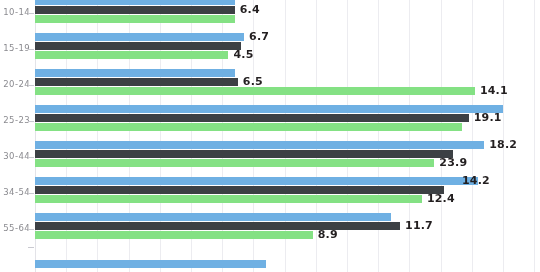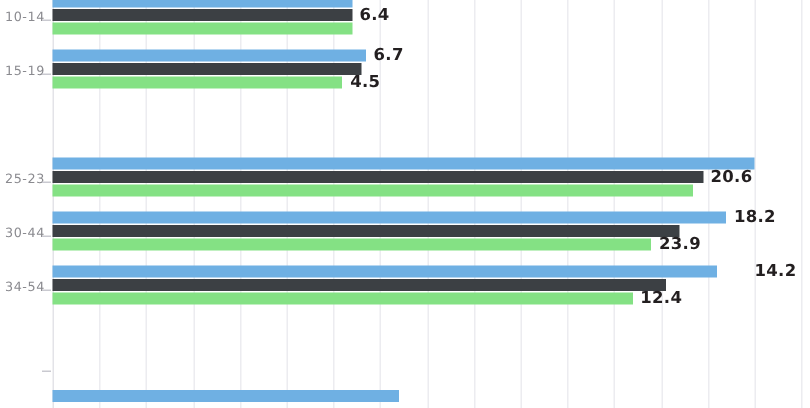--- a/index.html
+++ b/index.html
@@ -134,52 +134,74 @@
         <div class="cat-label" style="color: rgb(138, 138, 143);">15-19</div>
         <div class="tick"></div>
         <div class="barwrap">
           <div class="bar s0" title="15-19: 6.7" style="background: rgb(111, 176, 227); width: 209.04px;"></div>
           <div class="vlabel s0" style="color: rgb(35, 31, 32); left: 214.04px;">6.7</div>
           <div class="bar s1" title="15-19: 6.6" style="background: rgb(60, 64, 68); width: 205.92px;"></div>
           <div class="bar s2" title="15-19: 6.2" style="background: rgb(132, 225, 132); width: 193.44px;"></div>
           <div class="vlabel s2" style="color: rgb(35, 31, 32); left: 198.44px;">4.5</div>
         </div>
       </div>
+      <div class="row" style="top: 68px;">
+        <div class="cat-label" style="color: rgb(138, 138, 143);">20-24</div>
+        <div class="tick"></div>
+        <div class="barwrap">
+          <div class="bar s0" title="20-24: 6.4" style="background: rgb(111, 176, 227); width: 199.68px;"></div>
+          <div class="bar s1" title="20-24: 6.5" style="background: rgb(60, 64, 68); width: 202.8px;"></div>
+          <div class="vlabel s1" style="color: rgb(35, 31, 32); left: 207.8px;">6.5</div>
+          <div class="bar s2" title="20-24: 14.1" style="background: rgb(132, 225, 132); width: 439.92px;"></div>
+          <div class="vlabel s2" style="color: rgb(35, 31, 32); left: 444.92px;">14.1</div>
+        </div>
+      </div>
       <div class="row" style="top: 104px;">
         <div class="cat-label" style="color: rgb(138, 138, 143);">25-23</div>
         <div class="tick"></div>
         <div class="barwrap">
           <div class="bar s0" title="25-34: 15" style="background: rgb(111, 176, 227); width: 468px;"></div>
           <div class="bar s1" title="25-34: 13.9" style="background: rgb(60, 64, 68); width: 433.68px;"></div>
-          <div class="vlabel s1" style="color: rgb(35, 31, 32); left: 438.68px;">20.6</div>
+          <div class="vlabel s1" style="color: rgb(35, 31, 32); left: 438.68px;">19.1</div>
           <div class="bar s2" title="25-34: 13.7" style="background: rgb(132, 225, 132); width: 427.44px;"></div>
         </div>
       </div>
       <div class="row" style="top: 140px;">
         <div class="cat-label" style="color: rgb(138, 138, 143);">30-44</div>
         <div class="tick"></div>
         <div class="barwrap">
           <div class="bar s0" title="35-44: 14.4" style="background: rgb(111, 176, 227); width: 449.28px;"></div>
           <div class="vlabel s0" style="color: rgb(35, 31, 32); left: 454.28px;">18.2</div>
           <div class="bar s1" title="35-44: 13.4" style="background: rgb(60, 64, 68); width: 418.08px;"></div>
           <div class="bar s2" title="35-44: 12.8" style="background: rgb(132, 225, 132); width: 399.36px;"></div>
           <div class="vlabel s2" style="color: rgb(35, 31, 32); left: 404.36px;">23.9</div>
         </div>
       </div>
       <div class="row" style="top: 176px;">
         <div class="cat-label" style="color: rgb(138, 138, 143);">34-54</div>
         <div class="tick"></div>
         <div class="barwrap">
           <div class="bar s0" title="45-54: 14.2" style="background: rgb(111, 176, 227); width: 443.04px;"></div>
-          <div class="vlabel s0" style="color: rgb(35, 31, 32); left: 468px;">14.2</div>
+          <div class="vlabel s0" style="color: rgb(35, 31, 32); left: 427px;">14.2</div>
           <div class="bar s1" title="45-54: 13.1" style="background: rgb(60, 64, 68); width: 408.72px;"></div>
           <div class="bar s2" title="45-54: 12.4" style="background: rgb(132, 225, 132); width: 386.88px;"></div>
           <div class="vlabel s2" style="color: rgb(35, 31, 32); left: 391.88px;">12.4</div>
         </div>
       </div>
+      <div class="row" style="top: 212px;">
+        <div class="cat-label" style="color: rgb(138, 138, 143);">55-64</div>
+        <div class="tick"></div>
+        <div class="barwrap">
+          <div class="bar s0" title="55-64: 11.4" style="background: rgb(111, 176, 227); width: 355.68px;"></div>
+          <div class="bar s1" title="55-64: 11.7" style="background: rgb(60, 64, 68); width: 365.04px;"></div>
+          <div class="vlabel s1" style="color: rgb(35, 31, 32); left: 370.04px;">11.7</div>
+          <div class="bar s2" title="55-64: 8.9" style="background: rgb(132, 225, 132); width: 277.68px;"></div>
+          <div class="vlabel s2" style="color: rgb(35, 31, 32); left: 282.68px;">8.9</div>
+        </div>
+      </div>
       <div class="row" style="top: 248px;">
         <div class="tick" style="top: -1px;"></div>
         <div class="barwrap">
           <div class="bar s0" style="top: 12px; background: rgb(111, 176, 227); width: 230.88px;"></div>
         </div>
       </div>
     </div>
 
 </div>
 

